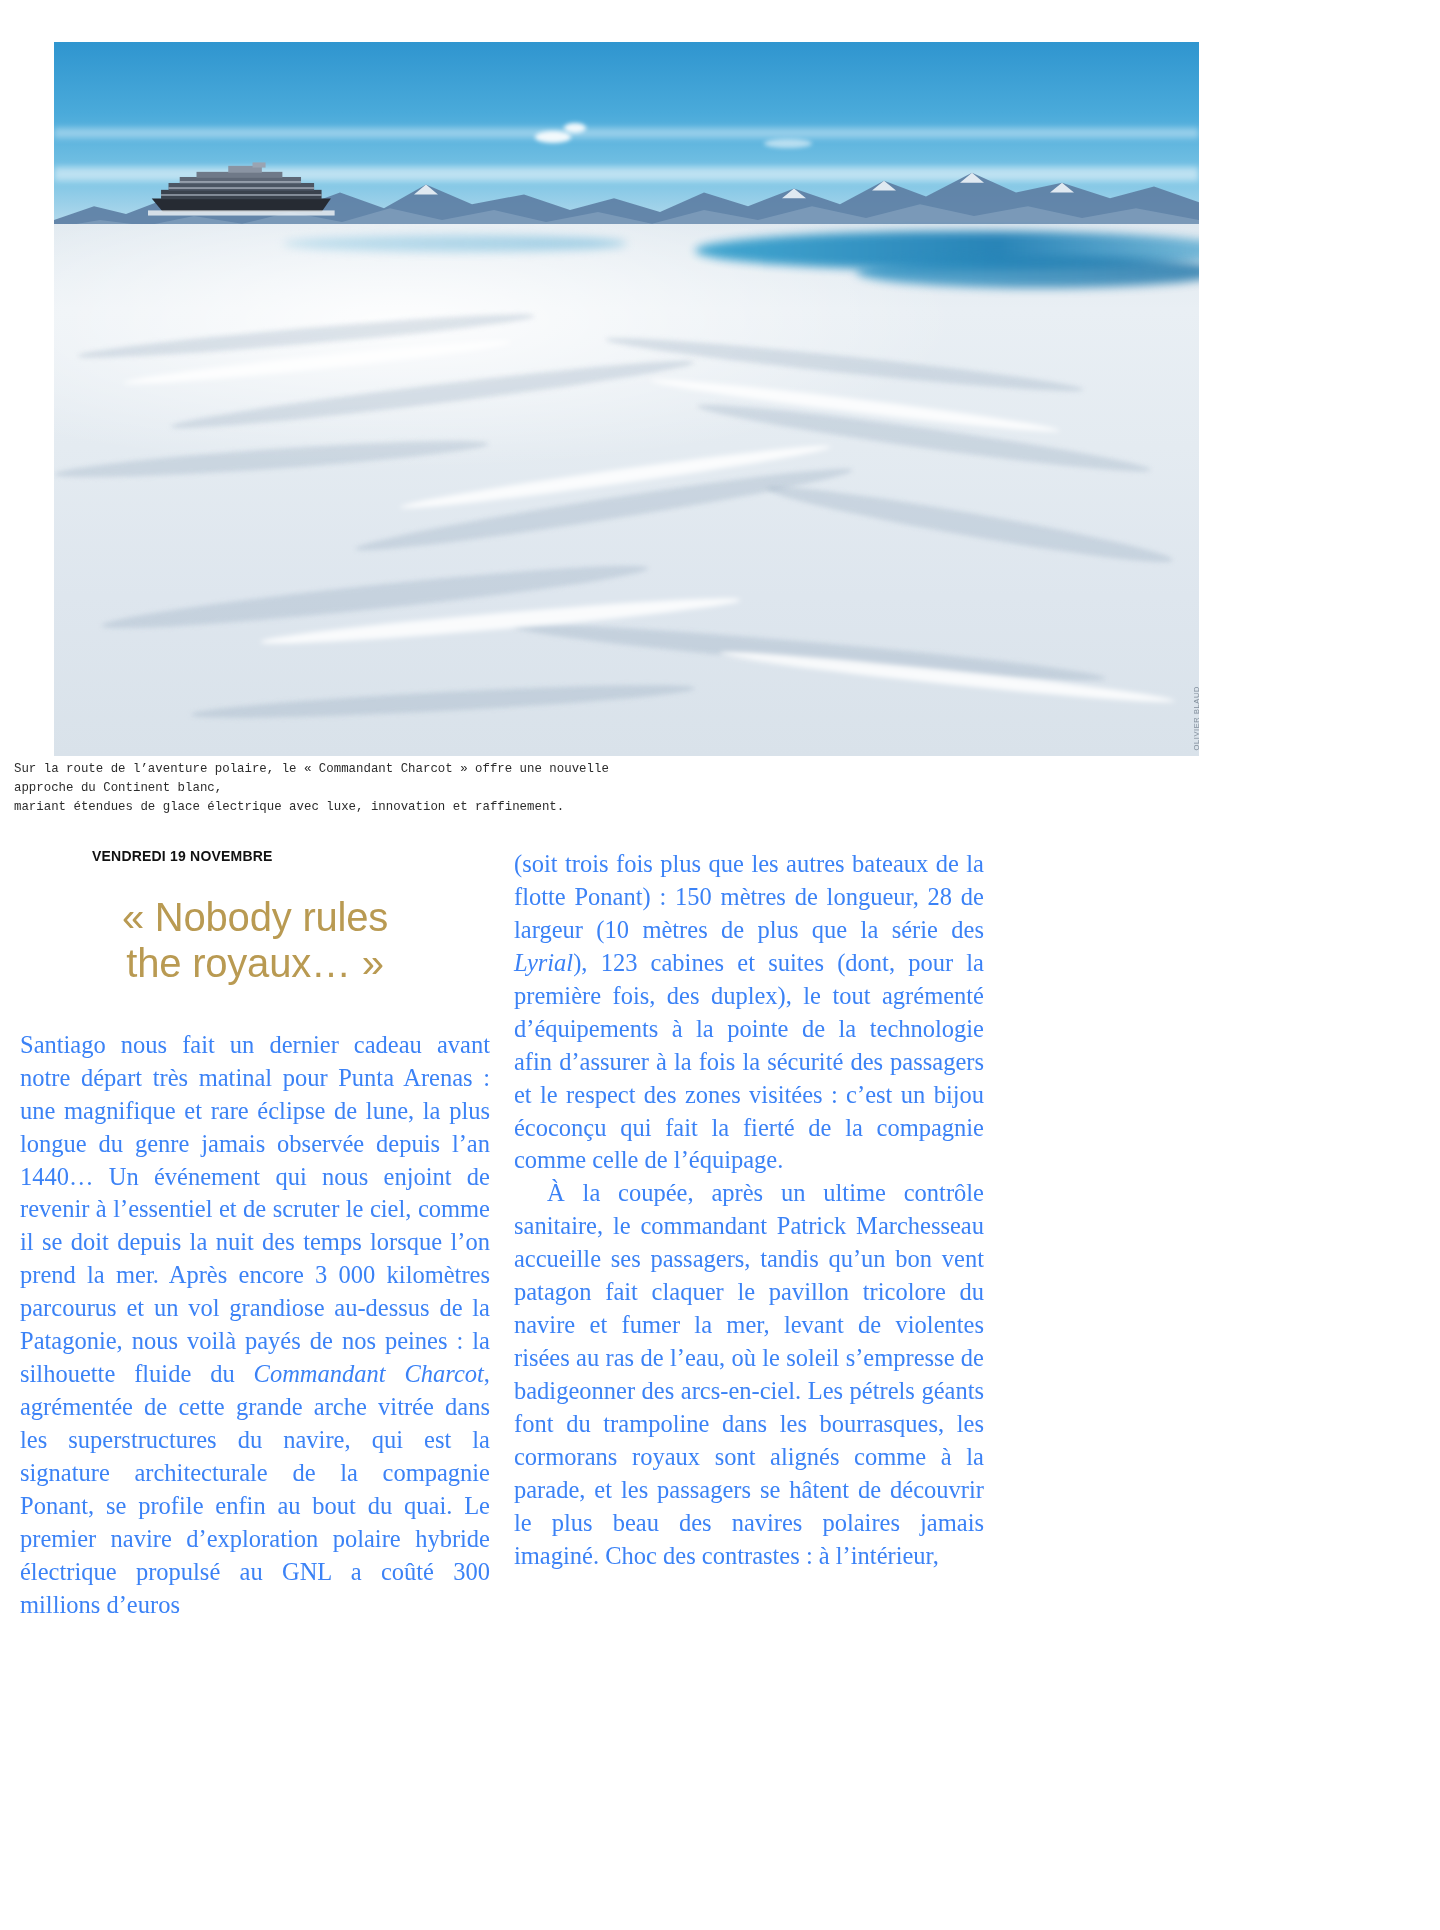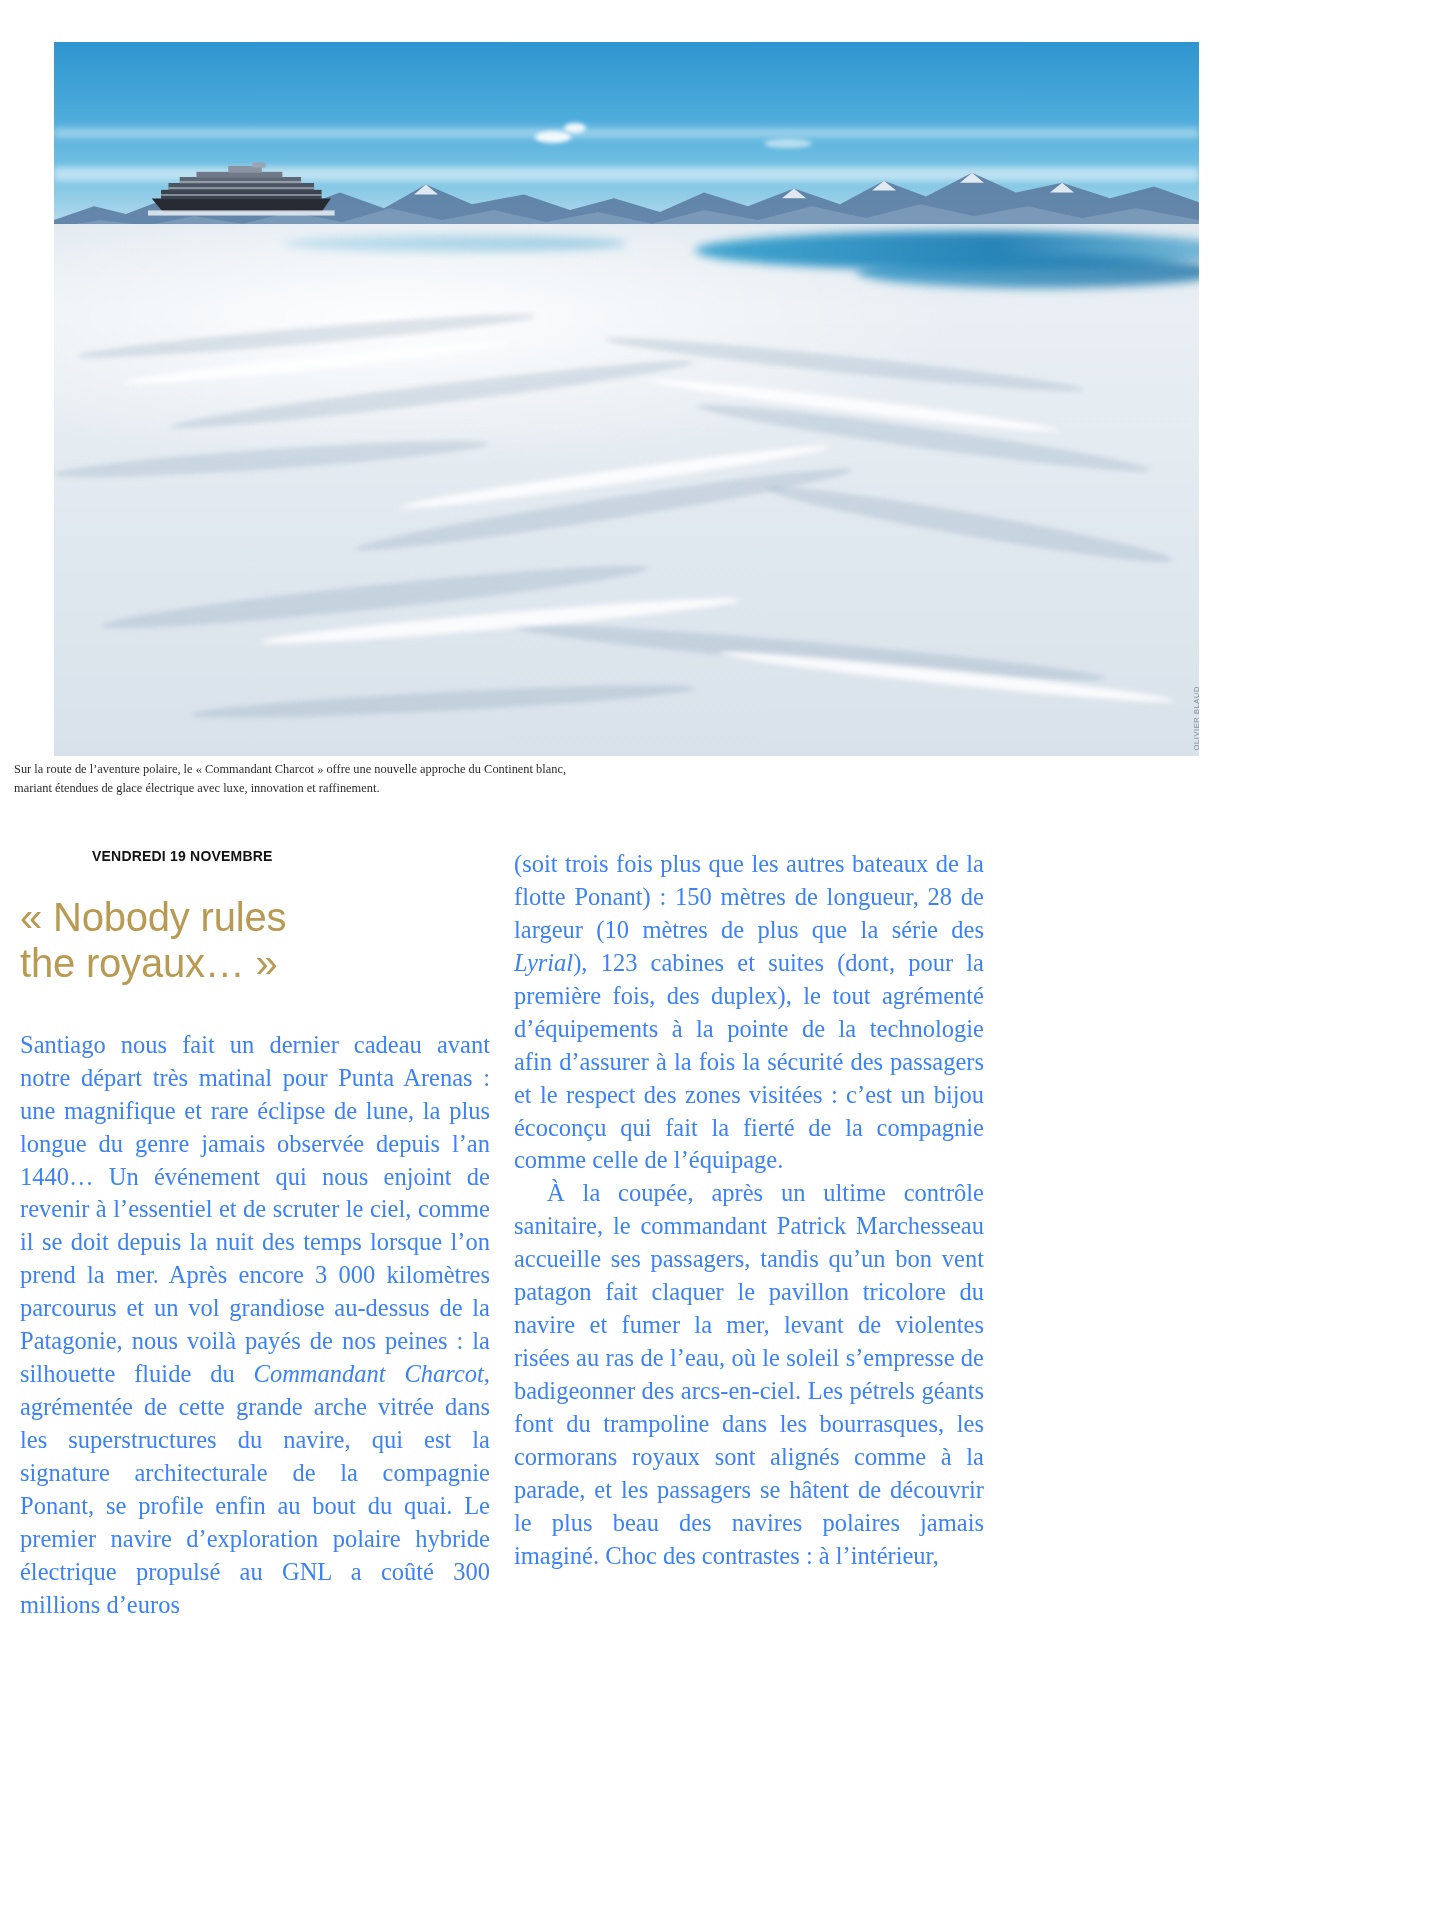--- a/index.html
+++ b/index.html
@@ -99,21 +99,21 @@
     color: rgba(95,110,125,0.72);
     white-space: nowrap;
   }
 
   
   #caption {
     position: absolute;
     left: 14px;
     top: 760px;
     width: 640px;
-    font-family: Liberation Serif, serif;
+    font-family: Liberation Mono, monospace;
     font-size: 12.4px;
     line-height: 1.55;
     color: #2b2b2b;
   }
   #caption .cap-line { display: block; }
 
   
   #article {
     position: absolute;
     left: 14px;
@@ -133,20 +133,21 @@
   #kicker {
     font-family: "Liberation Sans", sans-serif;
     font-weight: bold;
     font-size: 14px;
     letter-spacing: .2px;
     color: #111111;
     margin: 0 0 30px 72px;
   }
   #headline {
     margin: 0 0 42px 0;
+    text-align: center;
     font-family: "Liberation Sans", sans-serif;
     font-weight: 300;
     font-size: 40px;
     line-height: 1.16;
     color: #b99a52;
     letter-spacing: -0.2px;
   }
   #headline .hl-line { display: block; }
 
   .body-text {

